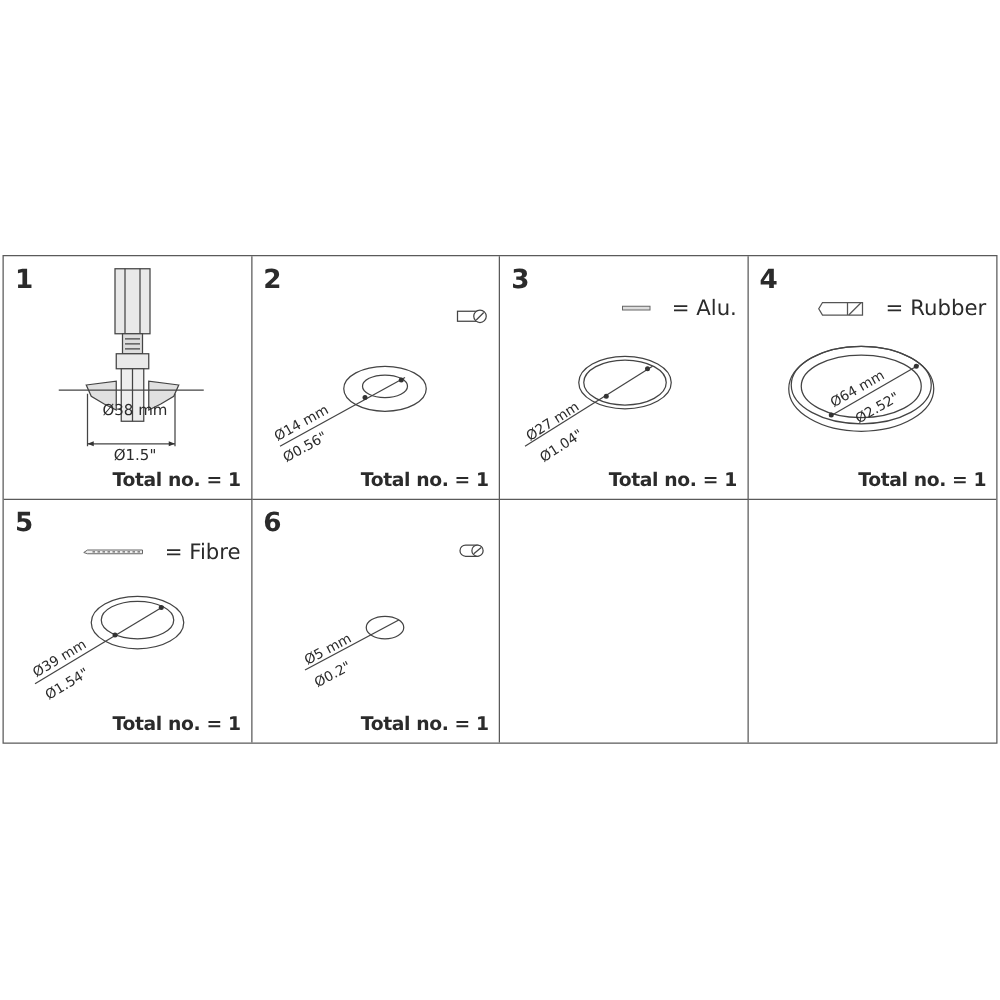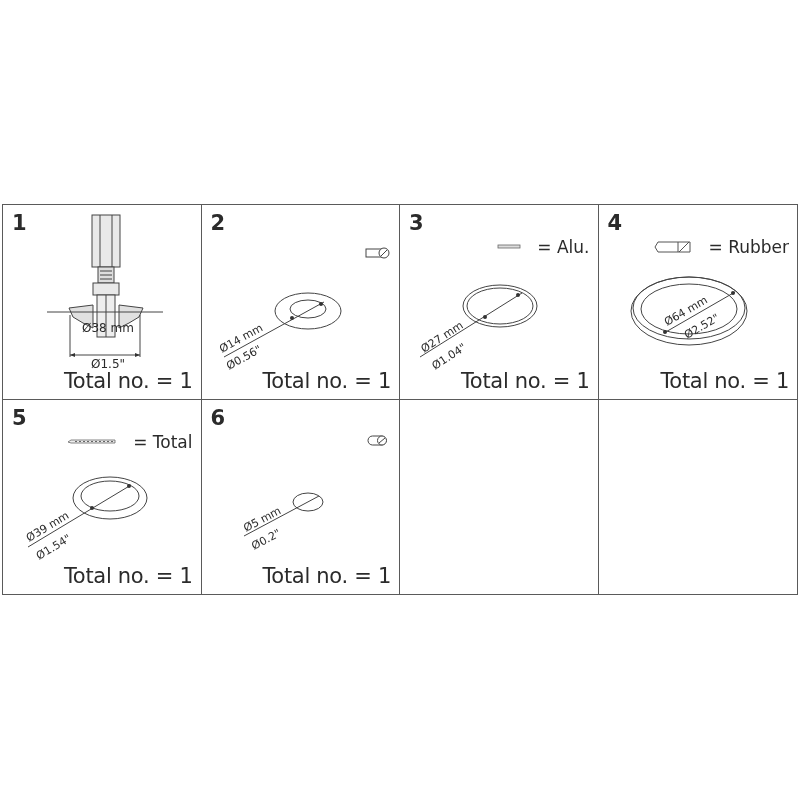--- a/index.html
+++ b/index.html
@@ -4,21 +4,21 @@
 <style>
   html,body{margin:0;padding:0;background:#fff;}
   body{width:800px;height:800px;position:relative;overflow:hidden;font-family:"DejaVu Sans",sans-serif;color:#2b2b2b;}
   .grid{position:absolute;left:2px;top:204px;width:796px;height:391px;
     display:grid;grid-template-columns:repeat(4,1fr);grid-template-rows:repeat(2,1fr);
     border:1.5px solid #5a5a5a;box-sizing:border-box;}
   .cell{position:relative;border-right:1.5px solid #5a5a5a;border-bottom:1.5px solid #5a5a5a;overflow:hidden;}
   .cell:nth-child(4n){border-right:none;}
   .cell:nth-child(n+5){border-bottom:none;}
   .num{position:absolute;left:9px;top:6px;font-weight:bold;font-size:21px;font-family:"DejaVu Sans",sans-serif;}
-  .total{position:absolute;right:8px;bottom:6px;font-size:21px;font-family:"DejaVu Sans",sans-serif;font-weight:normal;letter-spacing:-0.3px;}
+  .total{position:absolute;right:8px;bottom:6px;font-size:15px;font-family:"DejaVu Sans",sans-serif;font-weight:bold;letter-spacing:-0.3px;}
   .legend{position:absolute;right:8px;top:32px;font-size:17px;display:flex;align-items:center;gap:16px;}
   svg.fig{position:absolute;left:0;top:0;}
   .lbl{font-family:"DejaVu Sans",sans-serif;font-size:11px;fill:#2b2b2b;}
 </style>
 </head>
 <body>
 
 <div class="grid">
 
   <div class="cell">
@@ -116,21 +116,21 @@
     <div class="total">Total no. = 1</div>
   </div>
 
   <div class="cell">
     <div class="num">5</div>
     <div class="legend">
       <svg width="50" height="8">
         <path d="M1 4 L4 2 L48 2 L48 5 L4 5 Z" fill="#eee" stroke="#666" stroke-width="0.8"></path>
         <line x1="8" y1="3.5" x2="46" y2="3.5" stroke="#666" stroke-dasharray="2,2"></line>
       </svg>
-      <span>= Total</span>
+      <span>= Fibre</span>
     </div>
     <svg class="fig" width="199" height="195">
       <g stroke="#444" stroke-width="1" fill="none">
         <ellipse cx="107" cy="98" rx="37" ry="21"></ellipse>
         <ellipse cx="107" cy="96" rx="29" ry="15"></ellipse>
         <line x1="25" y1="147" x2="128" y2="85"></line>
       </g>
       <circle cx="89" cy="108" r="2" fill="#333"></circle>
         <circle cx="126" cy="86" r="2" fill="#333"></circle>
       <text class="lbl" transform="translate(26,142) rotate(-31)">Ø39 mm</text>

